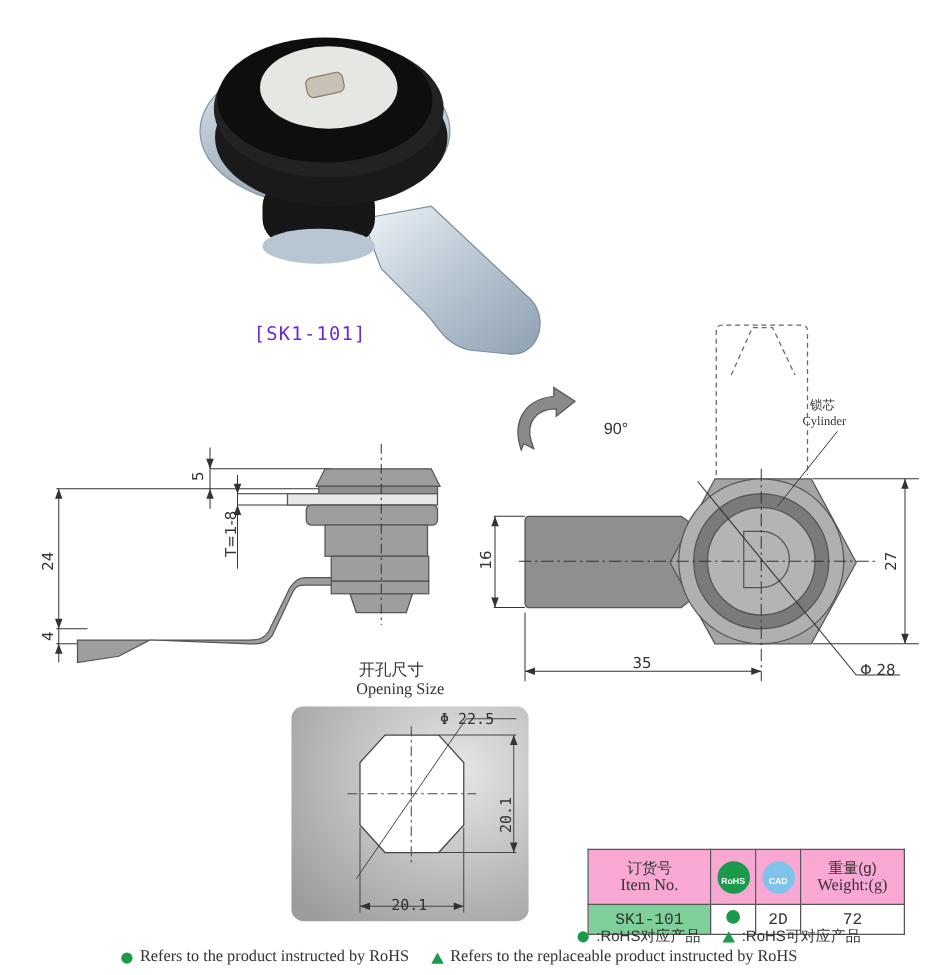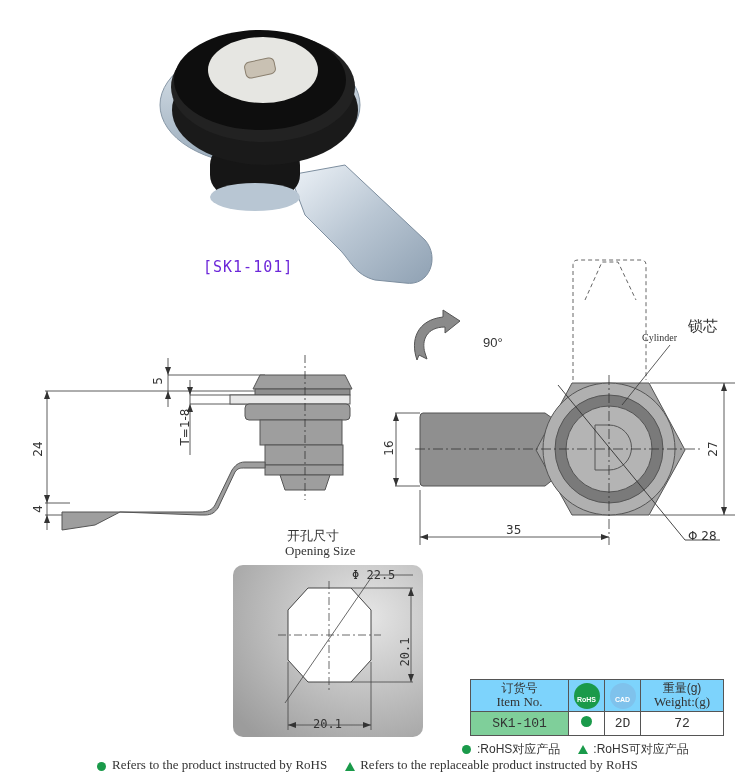--- a/index.html
+++ b/index.html
@@ -3,28 +3,28 @@
 <meta charset="utf-8">
 <style>
   * { margin:0; padding:0; box-sizing:border-box; }
   html, body { width:750px; height:780px; background:#ffffff; overflow:hidden; }
   body { position:relative; font-family:"Liberation Sans", sans-serif; color:#333; }
   .abs { position:absolute; }
   .photo-label { left:203px; top:258px; font-family:"DejaVu Sans Mono", monospace; font-size:15px; letter-spacing:1px; color:#6d28d9; }
   .dim { font-size:12px; color:#333; font-family:"DejaVu Sans", sans-serif; }
   .vtxt { transform:rotate(-90deg); transform-origin:center; white-space:nowrap; }
   .serif { font-family:"Liberation Serif", serif; }
-  .cyl-zh { left:648px; top:317px; font-size:15px; color:#333;margin-left:40px; }
+  .cyl-zh { left:648px; top:317px; font-size:10px; color:#333; }
   .cyl-en { left:642px; top:332px; font-size:10px; }
   .open-zh { left:287px; top:527px; font-size:13px; }
   .open-en { left:285px; top:543px; font-size:13px; }
   .angle { left:443px; top:335px; font-size:13px;margin-left:40px; }
   table.spec { position:absolute; left:470px; top:679px; border-collapse:collapse; width:254px; font-size:12px; }
   table.spec td { border:1.5px solid #555; text-align:center; vertical-align:middle; }
-  table.spec tr.head td { background:#7dd3fc; height:32px; color:#333; }
+  table.spec tr.head td { background:#f9a8d4; height:44px; color:#333; }
   table.spec tr.row td { height:24px; background:#fff; font-family:Liberation Mono, monospace; font-size:13px; }
   table.spec tr.row td.item { background:#7fcf9a; }
   .hd-zh { display:block; font-size:12px; line-height:13px; }
   .hd-en { display:block; font-family:"Liberation Serif", serif; font-size:13px; line-height:14px; }
   .badge { display:inline-block; width:26px; height:26px; border-radius:50%; color:#fff; font-size:7px; font-weight:bold; line-height:34px; position:relative; }
   .badge.rohs { background:#1a9a4a; }
   .badge.cad { background:#7fc2ec; }
   .dot { display:inline-block; width:11px; height:11px; border-radius:50%; background:#1a9a4a; }
   .legend-zh { left:462px; top:741px; font-size:12px; color:#333; white-space:nowrap; }
   .legend-en { left:97px; top:757px; font-family:"Liberation Serif", serif; font-size:13px; color:#333; white-space:nowrap;text-align:center; }

